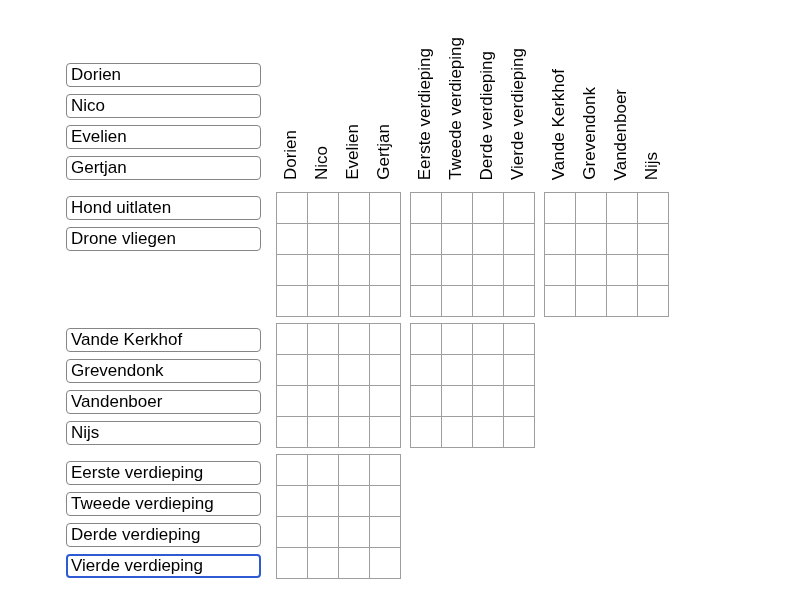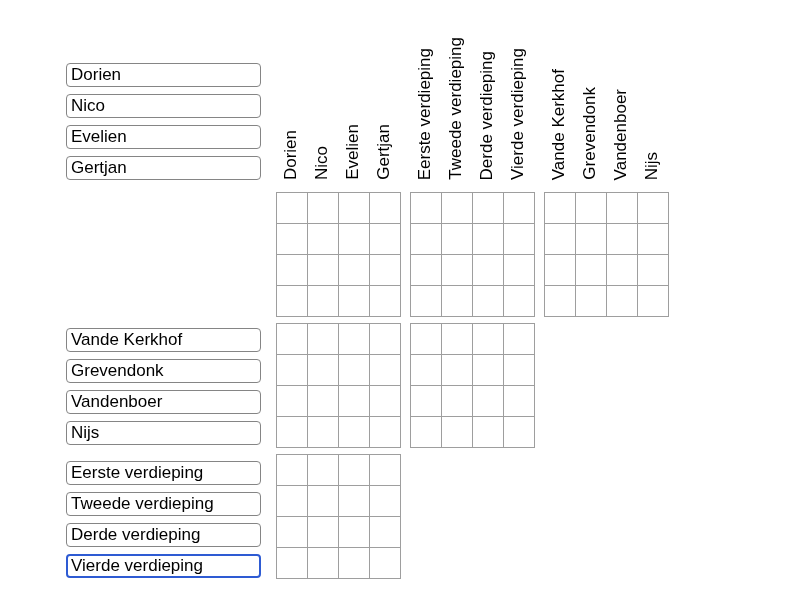--- a/index.html
+++ b/index.html
@@ -142,20 +142,22 @@
       </div>
   </div>
 
   <div class="box-group" id="bg-names">
     <input class="cat-input" type="text" value="Dorien" style="">
     <input class="cat-input" type="text" value="Nico" style="">
     <input class="cat-input" type="text" value="Evelien" style="">
     <input class="cat-input" type="text" value="Gertjan" style="">
   </div>
   <div class="box-group" id="bg-activities">
+    <input class="cat-input" type="text" value="Hond uitlaten" style="">
+    <input class="cat-input" type="text" value="Drone vliegen" style="">
   </div>
   <div class="box-group" id="bg-surnames">
     <input class="cat-input" type="text" value="Vande Kerkhof" style="">
     <input class="cat-input" type="text" value="Grevendonk" style="">
     <input class="cat-input" type="text" value="Vandenboer" style="">
     <input class="cat-input" type="text" value="Nijs" style="">
   </div>
   <div class="box-group" id="bg-floors">
     <input class="cat-input" type="text" value="Eerste verdieping" style="">
     <input class="cat-input" type="text" value="Tweede verdieping" style="">

